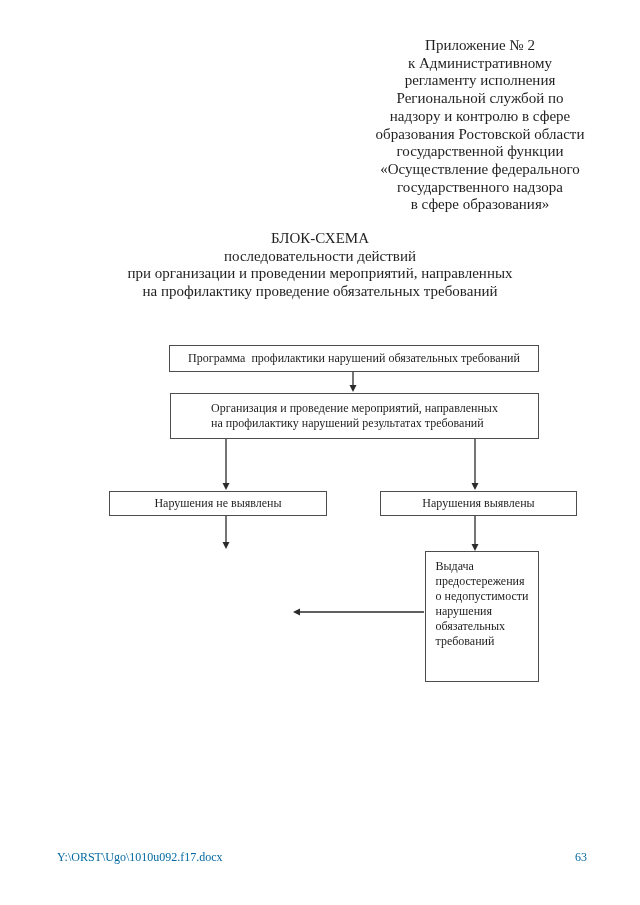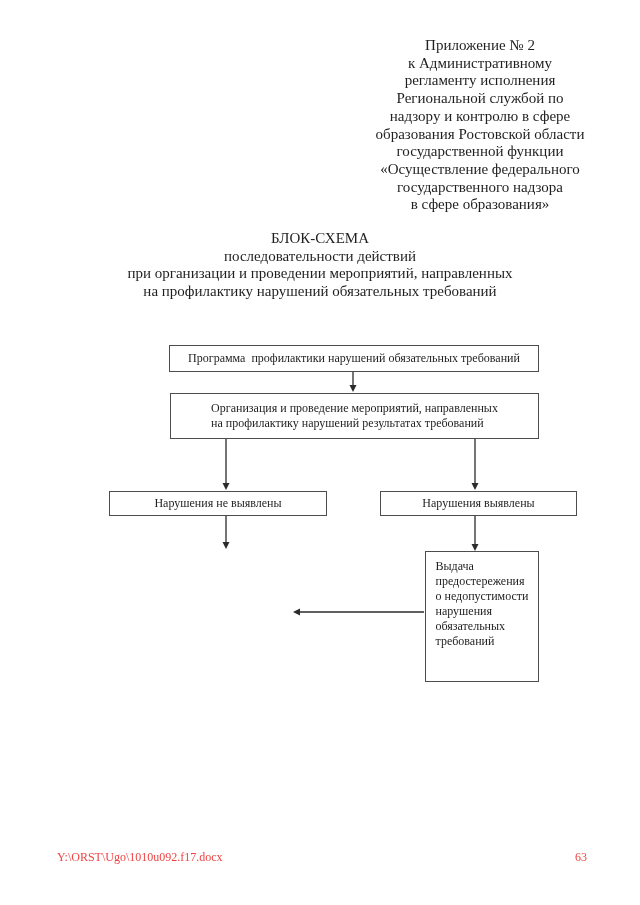--- a/index.html
+++ b/index.html
@@ -25,21 +25,21 @@
   .box-no-violations{left:109px;top:491px;width:218px;height:25px;}
   .box-violations{left:380px;top:491px;width:197px;height:25px;}
   .box-report{left:133px;top:549px;width:160px;height:133px;}
   .box-warning{left:425px;top:551px;width:114px;height:131px;align-items:flex-start;padding-top:7px;}
   .arrows{position:absolute;left:0;top:0;pointer-events:none;}
   .arrows line{stroke:#2b2b2b;stroke-width:1.3;}
   .arrows polygon{fill:#2b2b2b;}
   .footer{
     position:absolute;left:57px;top:850px;width:530px;
     display:flex;justify-content:space-between;
-    font-size:12px;color:#ef4444;
+    font-size:12px;color:#0369a1;
   }
 </style>
 </head>
 <body>
 
 <div class="page">
 
   <div class="header-annotation">Приложение № 2
 к Административному
 регламенту исполнения
@@ -47,21 +47,21 @@
 надзору и контролю в сфере
 образования Ростовской области
 государственной функции
 «Осуществление федерального
 государственного надзора
 в сфере образования»</div>
 
   <div class="doc-title">БЛОК-СХЕМА
 последовательности действий
 при организации и проведении мероприятий, направленных
-на профилактику нарушений обязательных требований</div>
+на профилактику проведение обязательных требований</div>
 
   <svg class="arrows" width="640" height="905" viewBox="0 0 640 905" aria-hidden="true">
     <g>
       <line x1="353" y1="371" x2="353" y2="386"></line>
       <polygon points="349.5,385 356.5,385 353,392"></polygon>
     </g>
     <g>
       <line x1="226" y1="439" x2="226" y2="483"></line>
       <polygon points="222.5,483 229.5,483 226,490"></polygon>
     </g>

